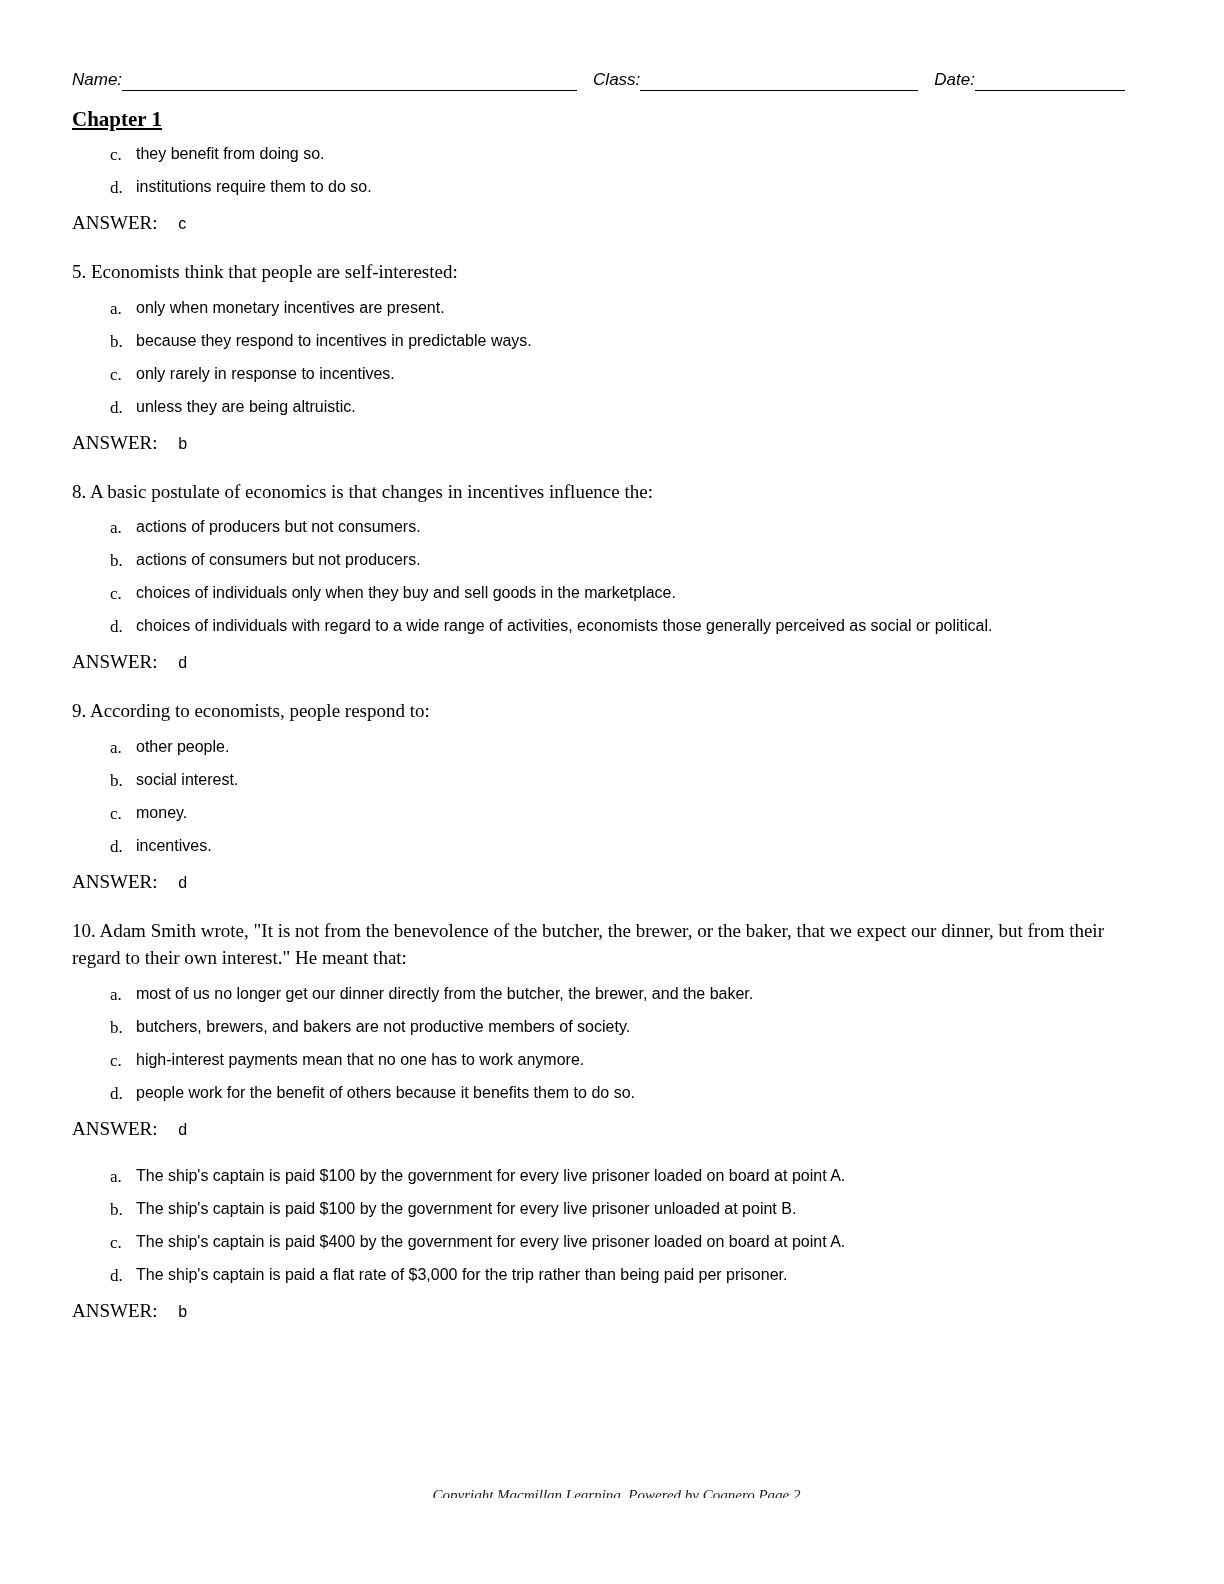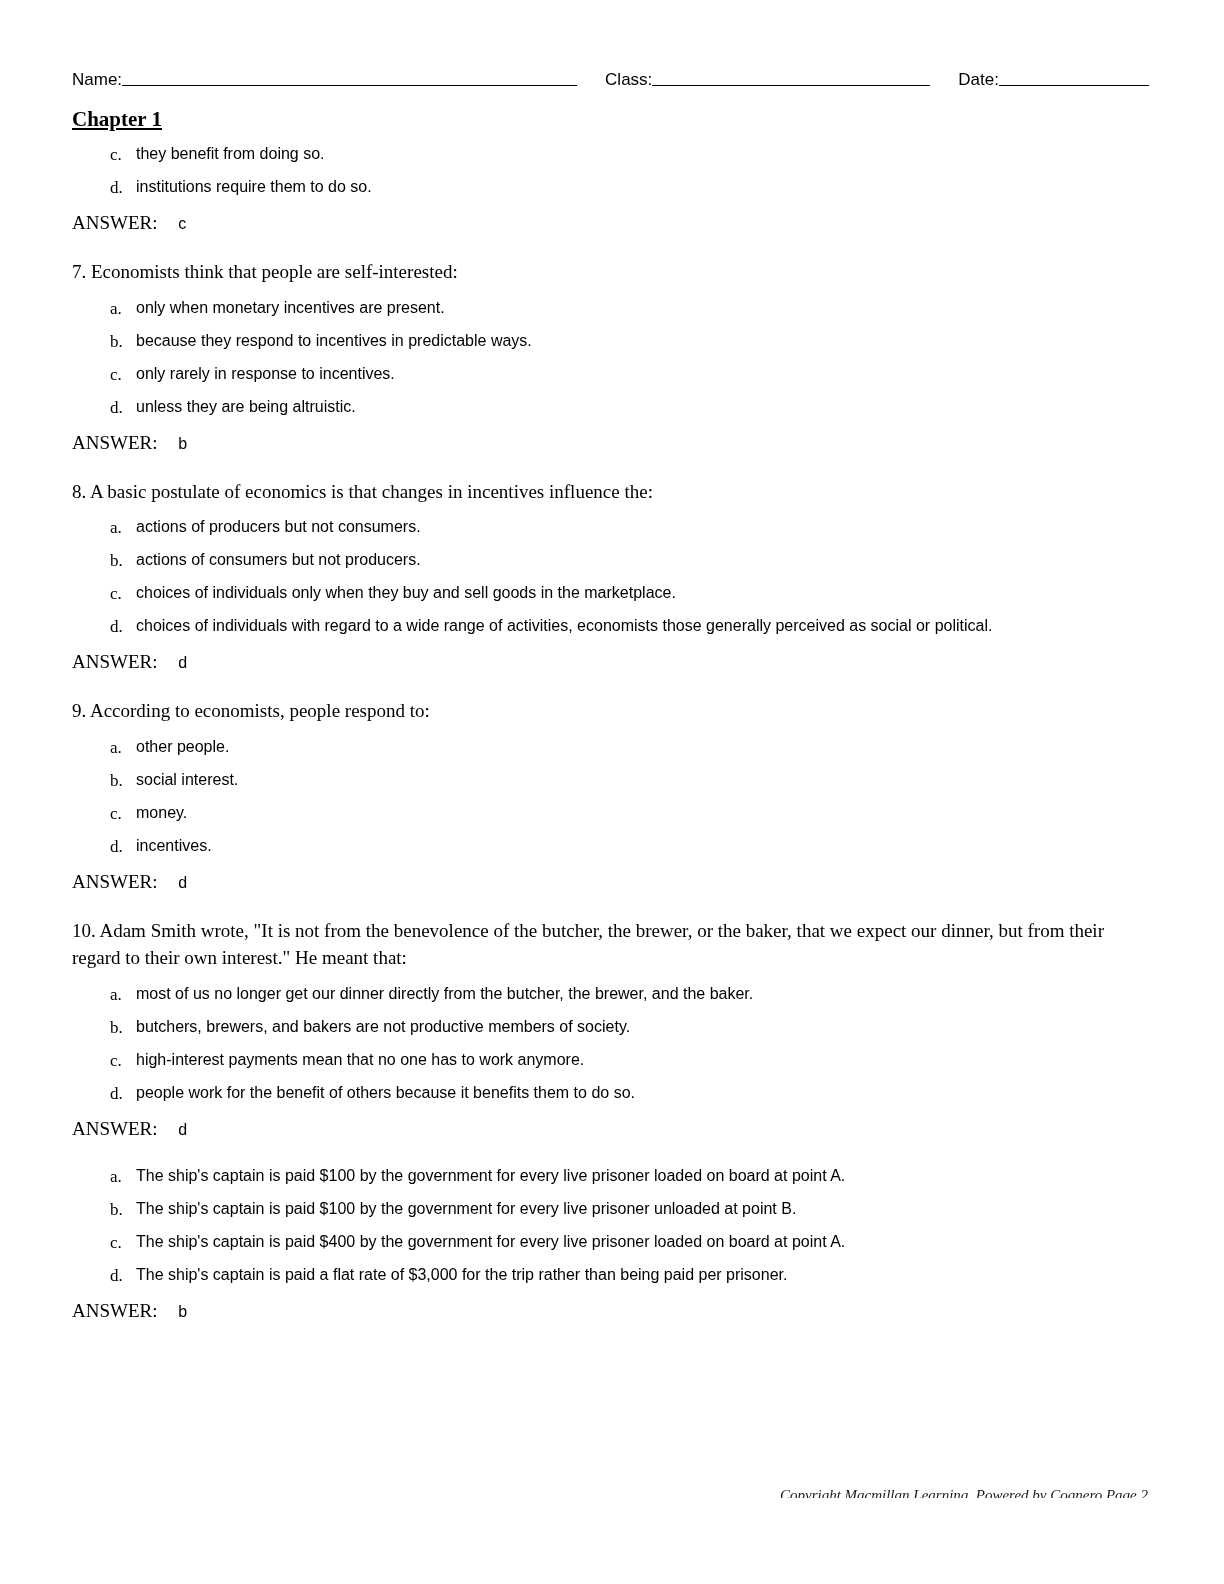--- a/index.html
+++ b/index.html
@@ -11,30 +11,32 @@
     margin: 0 auto;
     background: #ffffff;
     overflow: hidden;
     padding: 70px 72px 0 72px;
     font-family: "Liberation Serif", serif;
     color: #000000;
   }
   
   .header-row {
     display: flex;
+    align-items: flex-end;
     margin-bottom: 16px;
     font-family: "Liberation Sans", sans-serif;
     font-size: 17px;
+    font-style: italic;
   }
   .hlabel { white-space: nowrap; padding-bottom: 1px; }
   .hline { border-bottom: 1.5px solid #000; height: 16px; display: inline-block; }
   .w-name  { width: 455px; }
   .w-class { width: 278px; }
   .w-date  { width: 150px; }
-  .gap { margin-left: 28px; }
+  .gap { margin-left: 16px; }
   
   .chapter-title {
     font-size: 21px;
     font-weight: bold;
     text-decoration: underline;
     font-family: "Liberation Serif", serif;
     margin: 12px 0 6px 0;
   }
   
   .question { margin-top: 24px; }
@@ -74,21 +76,21 @@
   }
   
   .footer {
     position: absolute;
     left: 85px;
     right: 76px;
     top: 1487px;
     height: 11px;
     overflow: hidden;
     display: flex;
-    justify-content: flex-end;
+    justify-content: center;
     font-family: "Liberation Serif", serif;
     font-style: italic;
     font-size: 15px;
     color: #1a1a1a;
   }
 </style>
 </head>
 <body>
 
 <div class="page">
@@ -117,21 +119,21 @@
         <span class="letter">d.</span>
         <span class="option-text">institutions require them to do so.</span>
       </div>
         </div>
     <div class="answer-row">
       <span class="answer-label">ANSWER:</span>
       <span class="answer-value">c</span>
     </div>
   </div>
       <div class="question">
-    <div class="stem">7. Economists think that people are self-interested:</div>
+    <div class="stem">5. Economists think that people are self-interested:</div>
     <div class="options">
 
     <div class="option">
         <span class="letter">a.</span>
         <span class="option-text">only when monetary incentives are present.</span>
       </div>
           <div class="option">
         <span class="letter">b.</span>
         <span class="option-text">because they respond to incentives in predictable ways.</span>
       </div>

